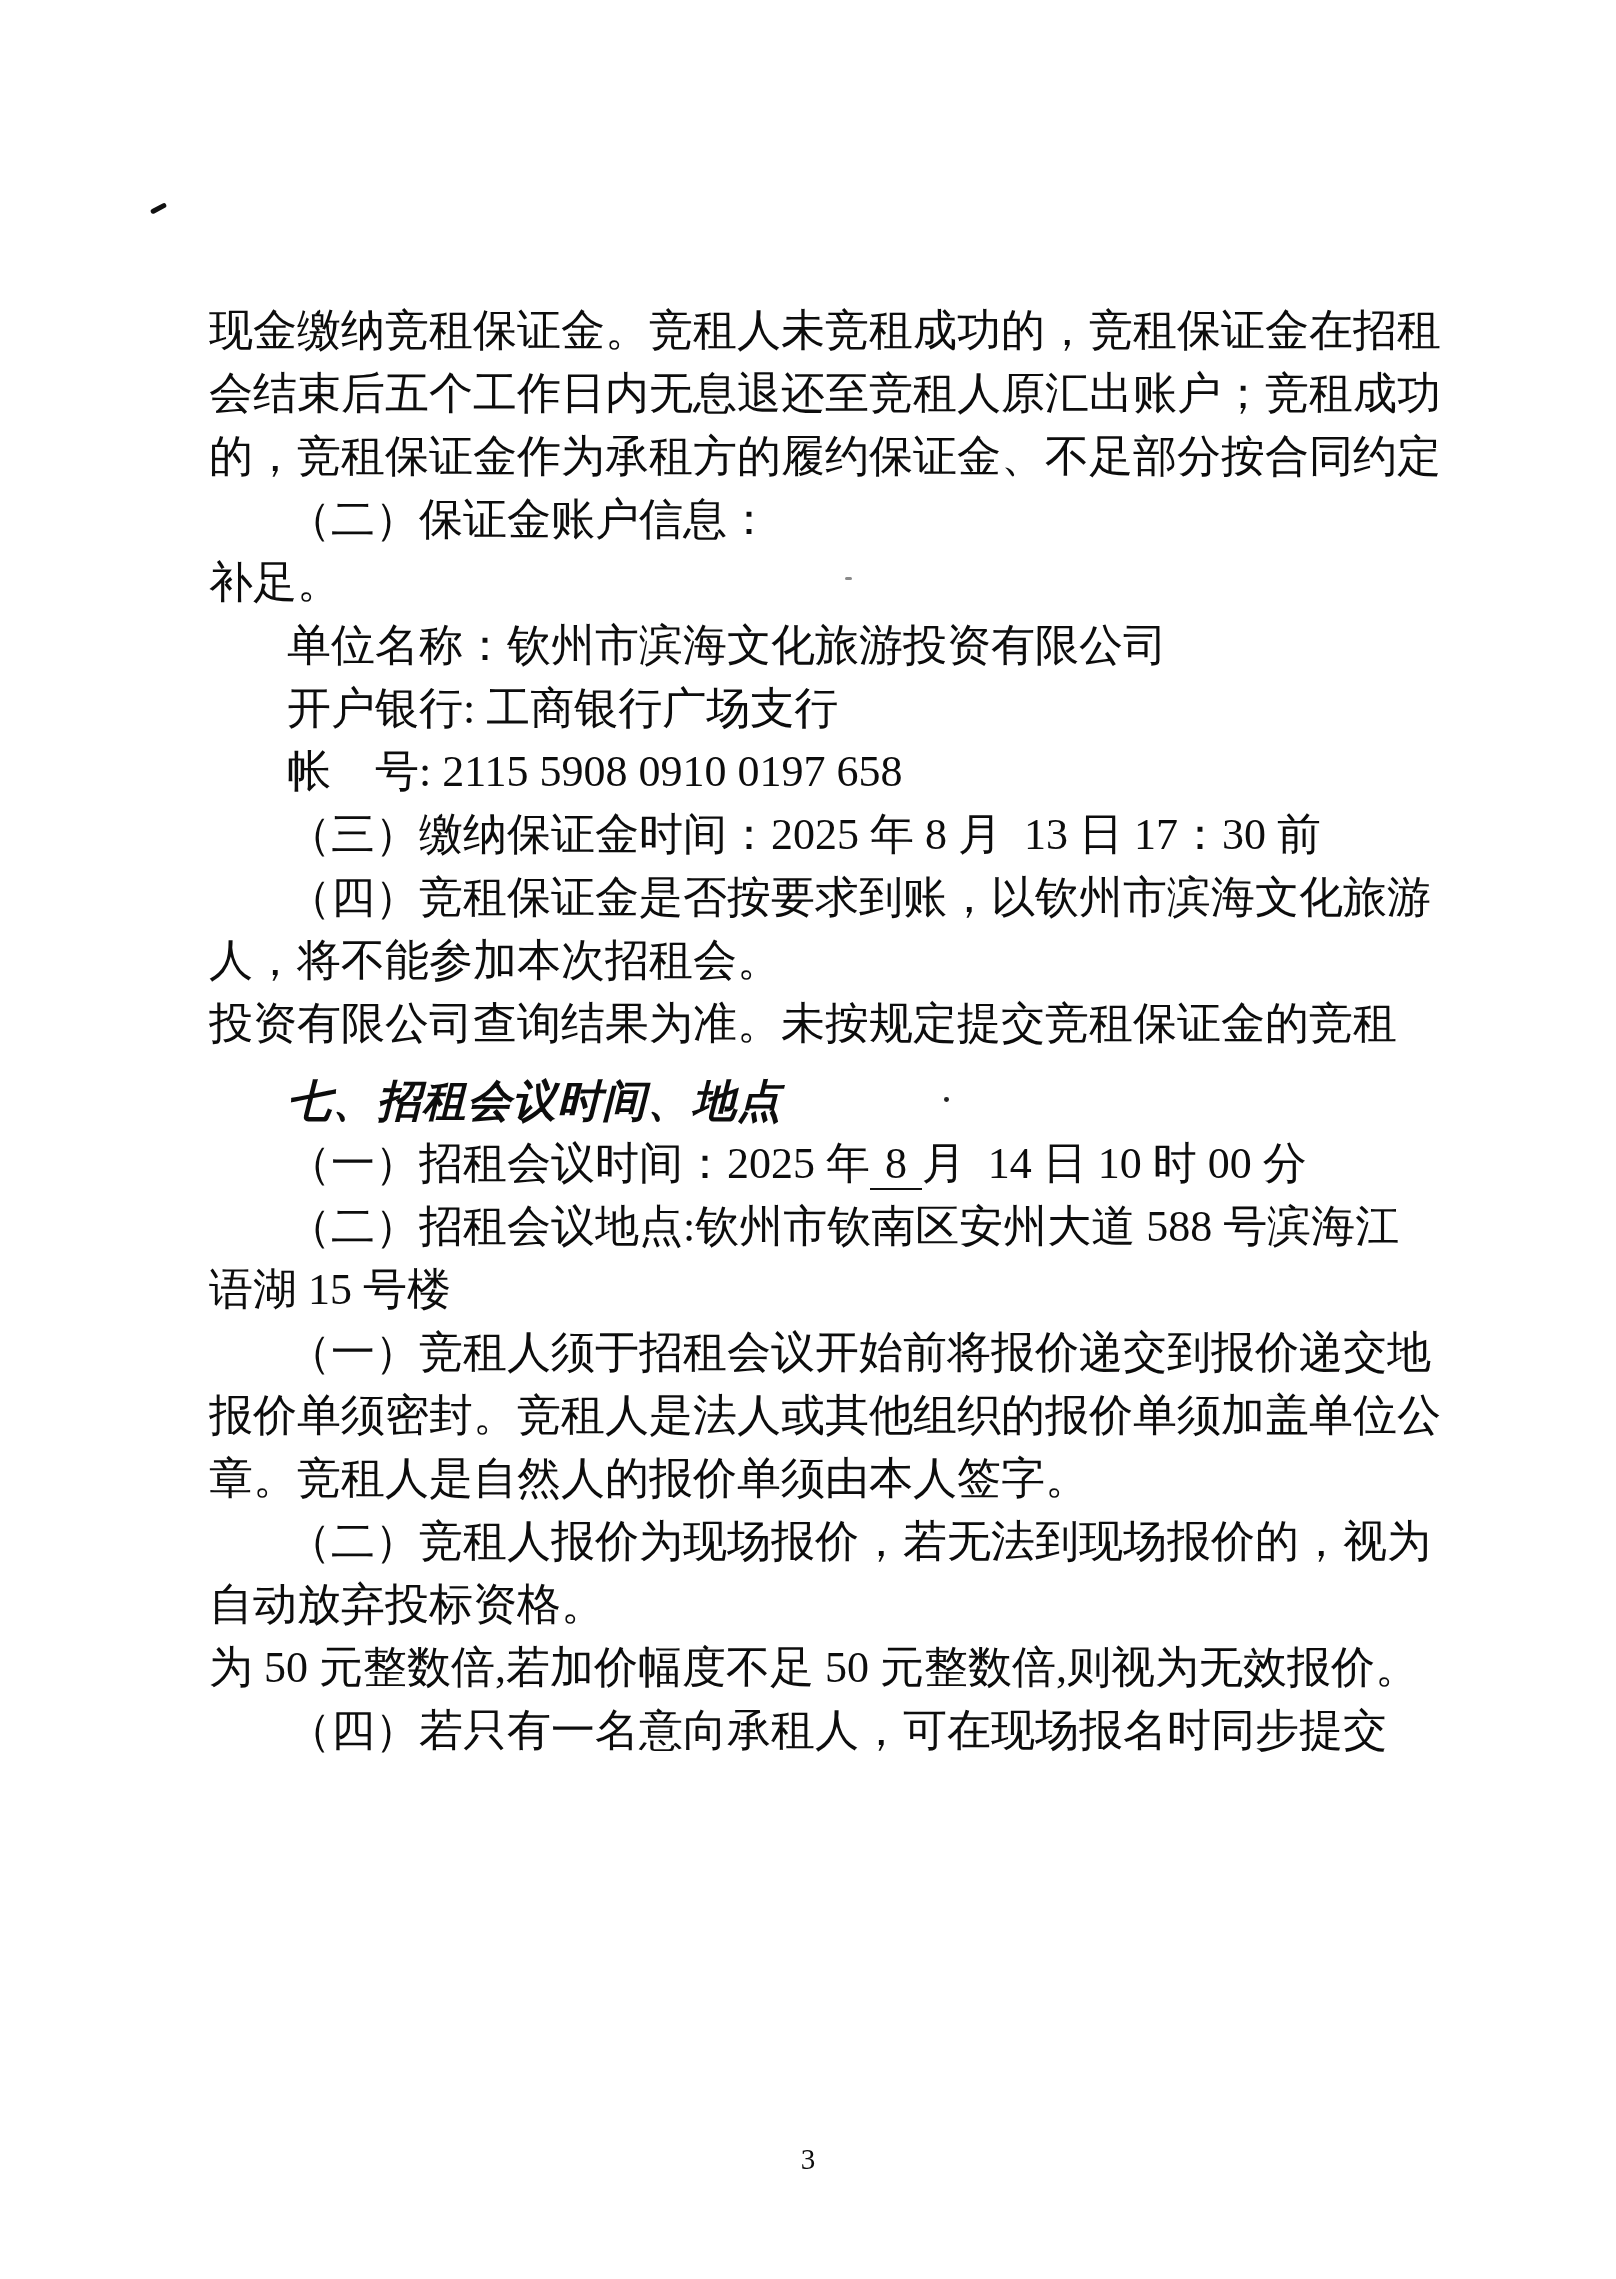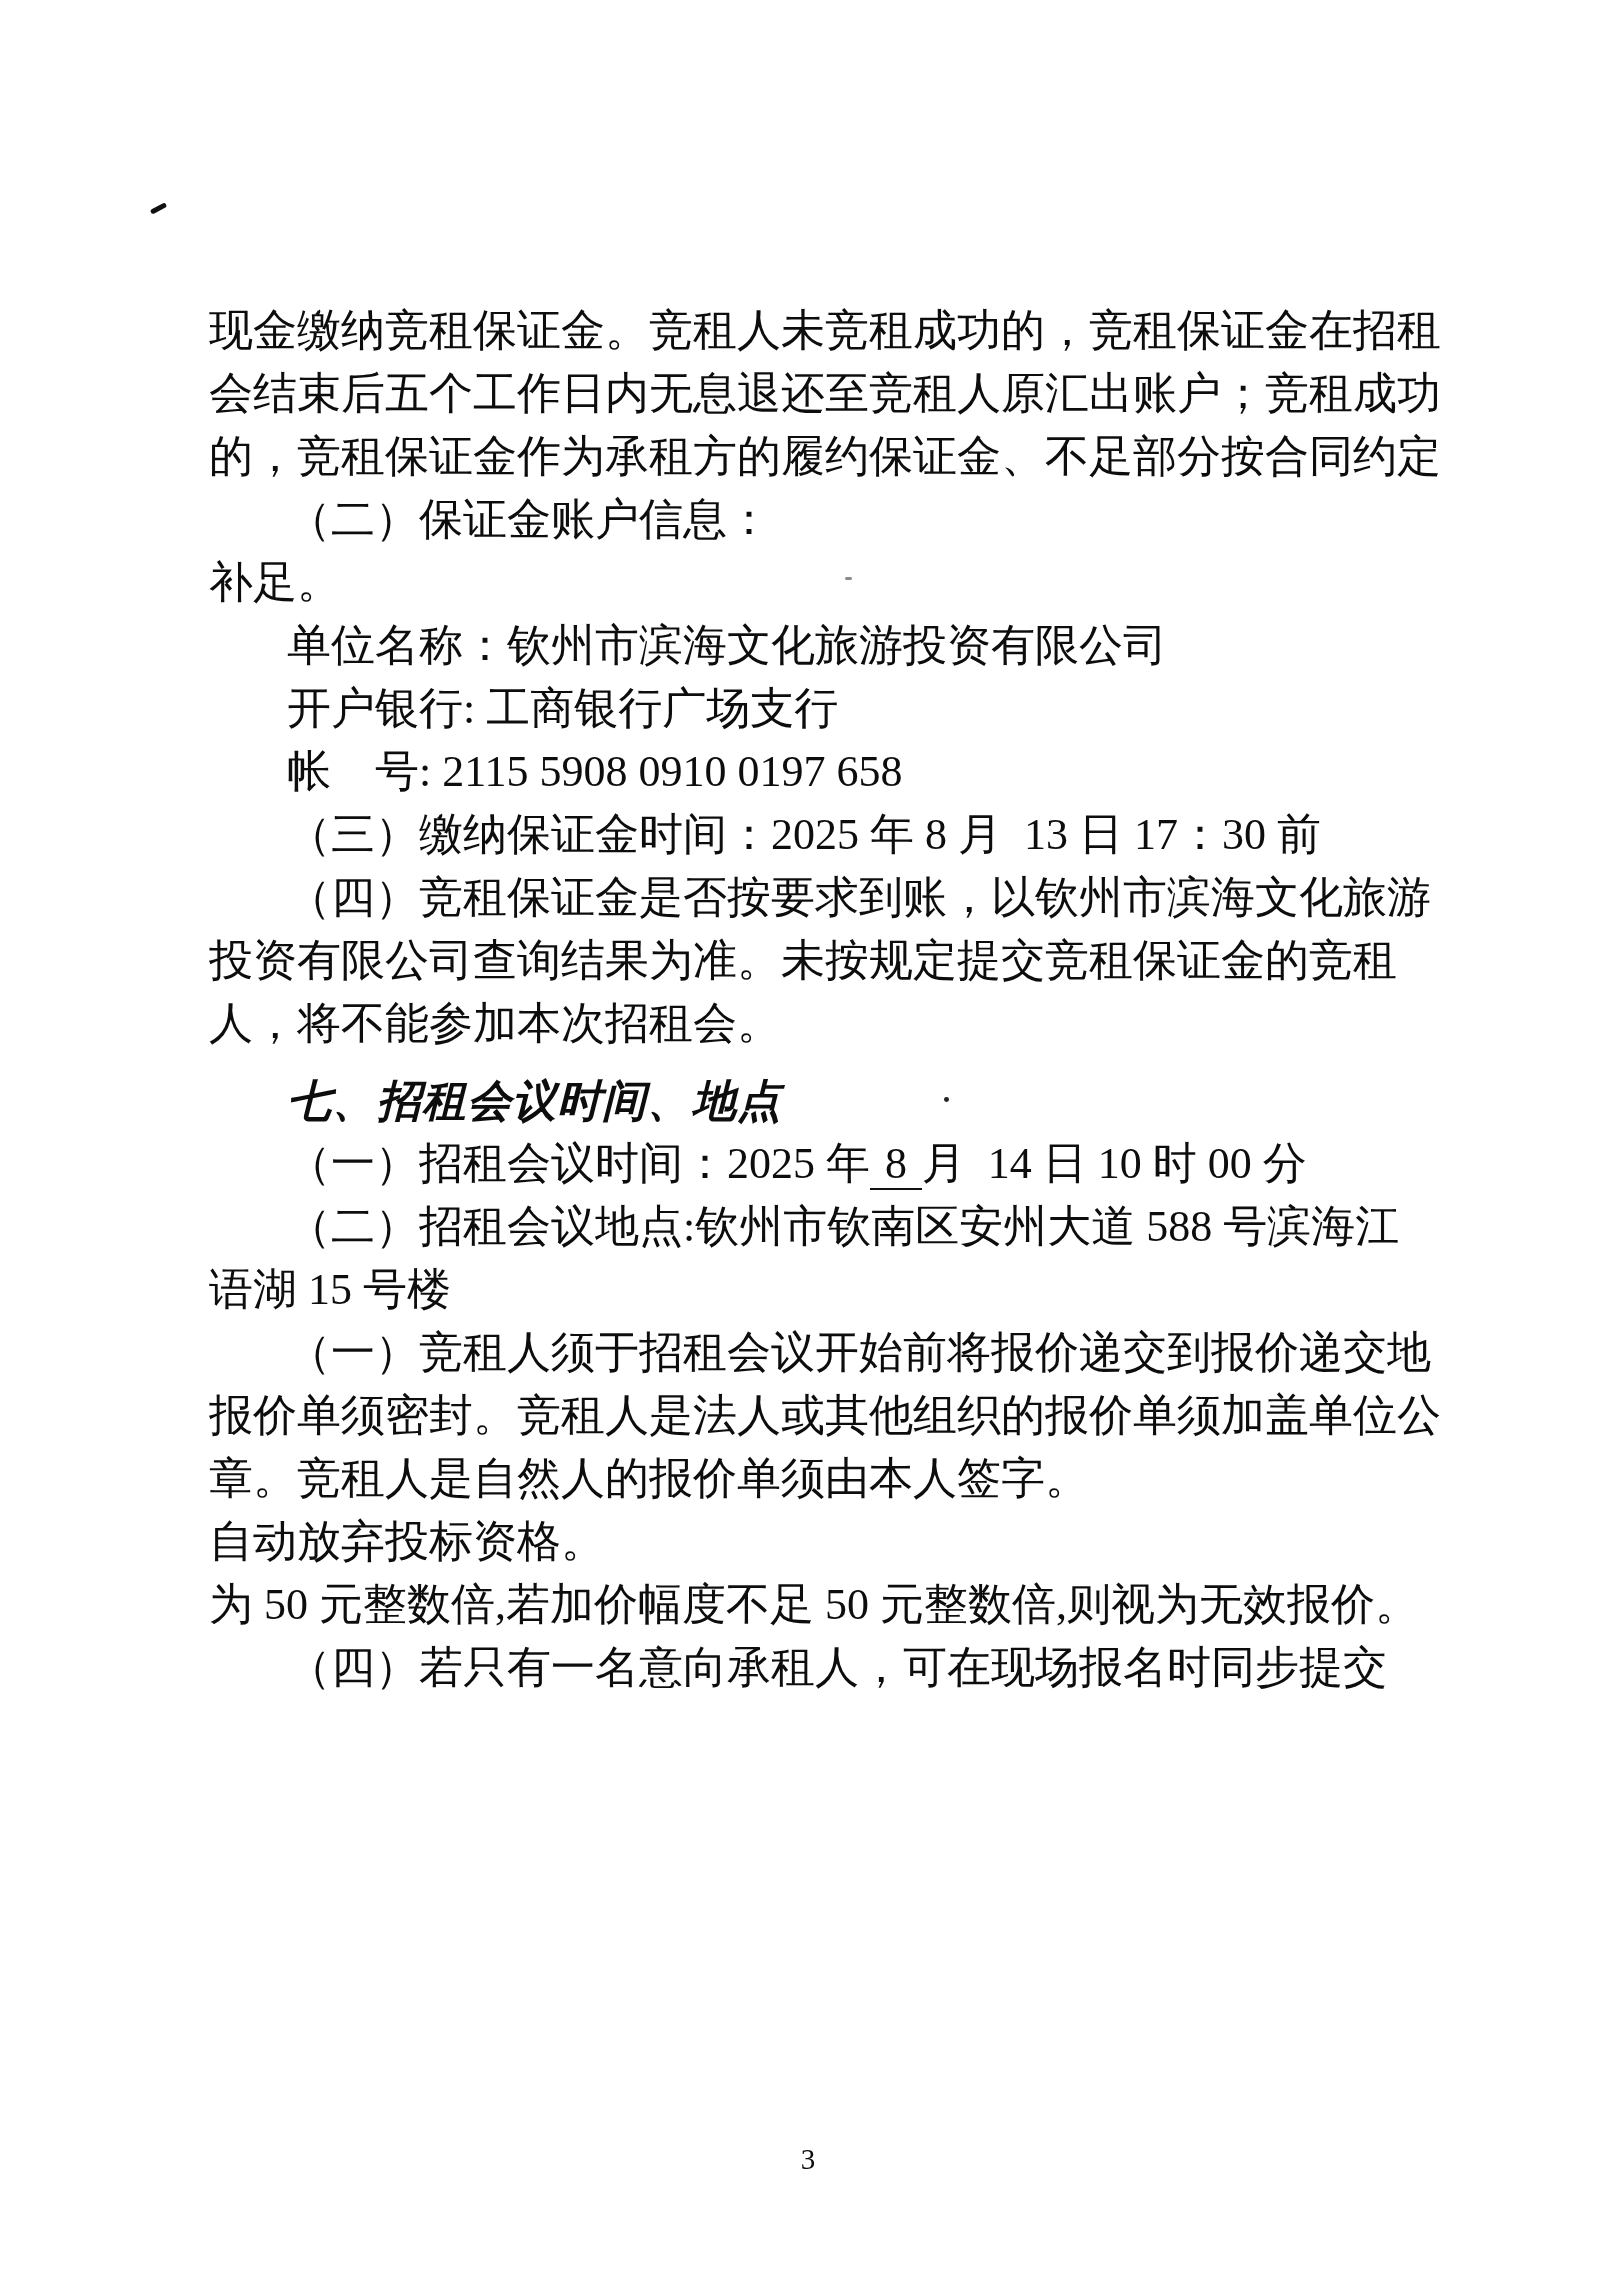--- a/index.html
+++ b/index.html
@@ -94,29 +94,30 @@
       <div class="line"><span>现金缴纳竞租保证金。竞租人未竞租成功的，竞租保证金在招租</span></div>
       <div class="line"><span>会结束后五个工作日内无息退还至竞租人原汇出账户；竞租成功</span></div>
       <div class="line"><span>的，竞租保证金作为承租方的履约保证金、不足部分按合同约定</span></div>
       <div class="line ind"><span>（二）保证金账户信息：</span></div>
       <div class="line"><span>补足。</span></div>
       <div class="line ind"><span>单位名称：钦州市滨海文化旅游投资有限公司</span></div>
       <div class="line ind"><span>开户银行: 工商银行广场支行</span></div>
       <div class="line ind"><span>帐　号: 2115 5908 0910 0197 658</span></div>
       <div class="line ind"><span>（三）缴纳保证金时间：2025 年 8 月  13 日 17：30 前</span></div>
       <div class="line ind"><span>（四）竞租保证金是否按要求到账，以钦州市滨海文化旅游</span></div>
+      <div class="line"><span>人，将不能参加本次招租会。</span></div>
       <div class="line"><span>投资有限公司查询结果为准。未按规定提交竞租保证金的竞租</span></div>
-      <div class="line"><span>人，将不能参加本次招租会。</span></div>
       <div class="line ind heading"><span>七、招租会议时间、地点</span></div>
       <div class="line ind"><span>（一）招租会议时间：2025 年</span><span class="u"> 8 </span><span>月  14 日 10 时 00 分</span></div>
       <div class="line ind"><span>（二）招租会议地点:钦州市钦南区安州大道 588 号滨海江</span></div>
       <div class="line"><span>语湖 15 号楼</span></div>
       <div class="line ind"><span>（一）竞租人须于招租会议开始前将报价递交到报价递交地</span></div>
       <div class="line"><span>报价单须密封。竞租人是法人或其他组织的报价单须加盖单位公</span></div>
       <div class="line"><span>章。竞租人是自然人的报价单须由本人签字。</span></div>
+      <div class="line ind"><span>（二）竞租人报价为现场报价，若无法到现场报价的，视为</span></div>
       <div class="line"><span>自动放弃投标资格。</span></div>
       <div class="line"><span>为 50 元整数倍,若加价幅度不足 50 元整数倍,则视为无效报价。</span></div>
       <div class="line ind"><span>（四）若只有一名意向承租人，可在现场报名时同步提交</span></div>
     </div>
 
   <div class="page-number">3</div>
 </div>
 
 
 </body></html>

